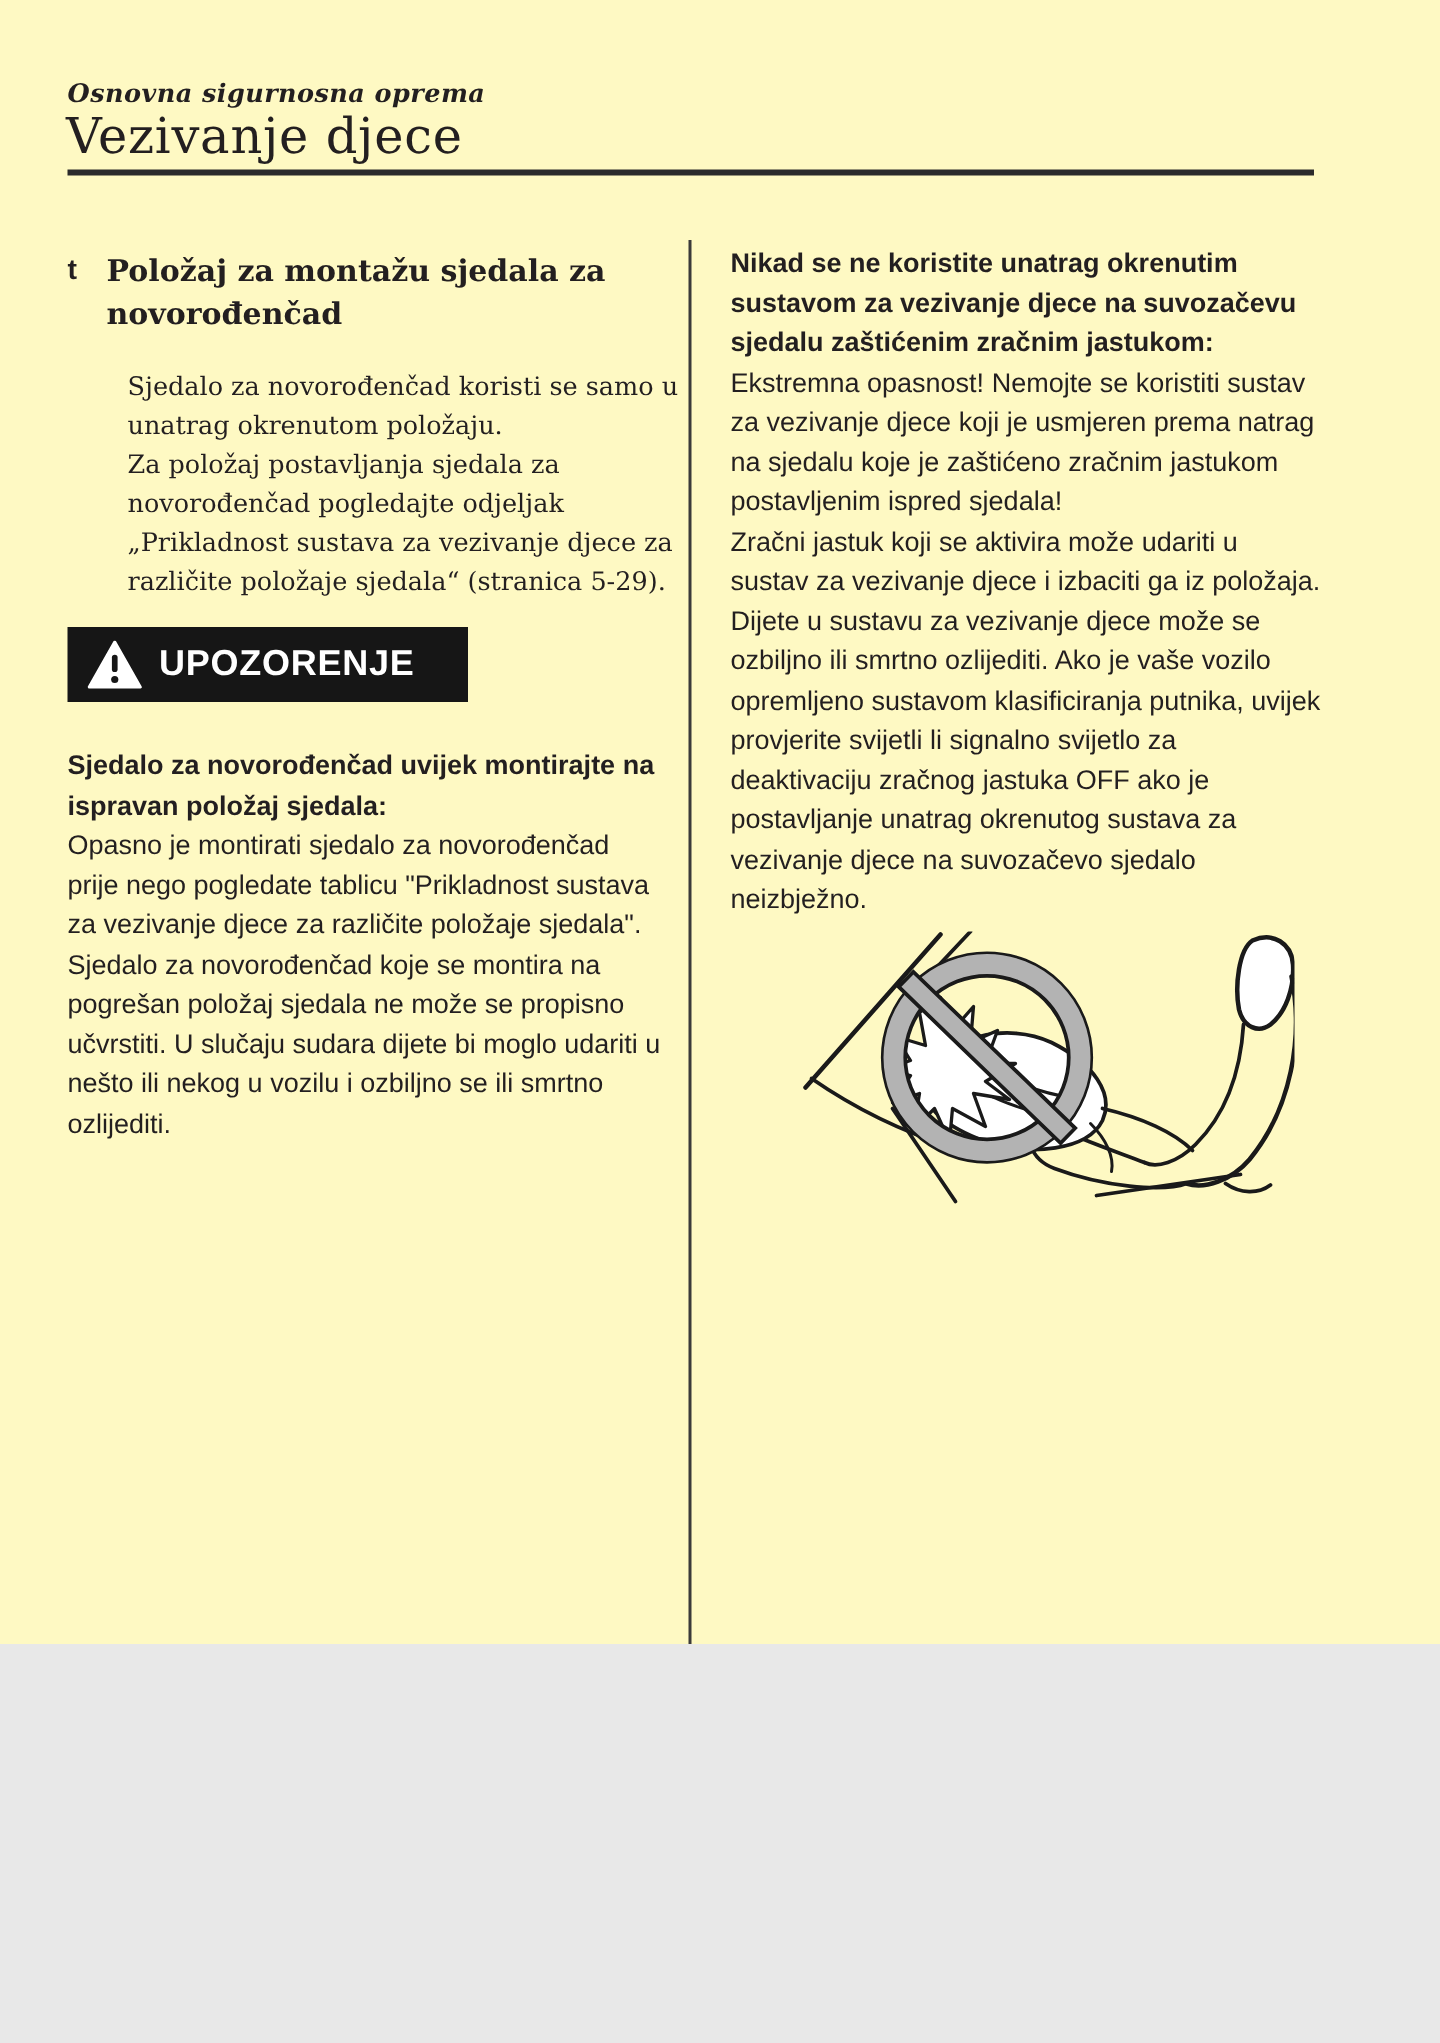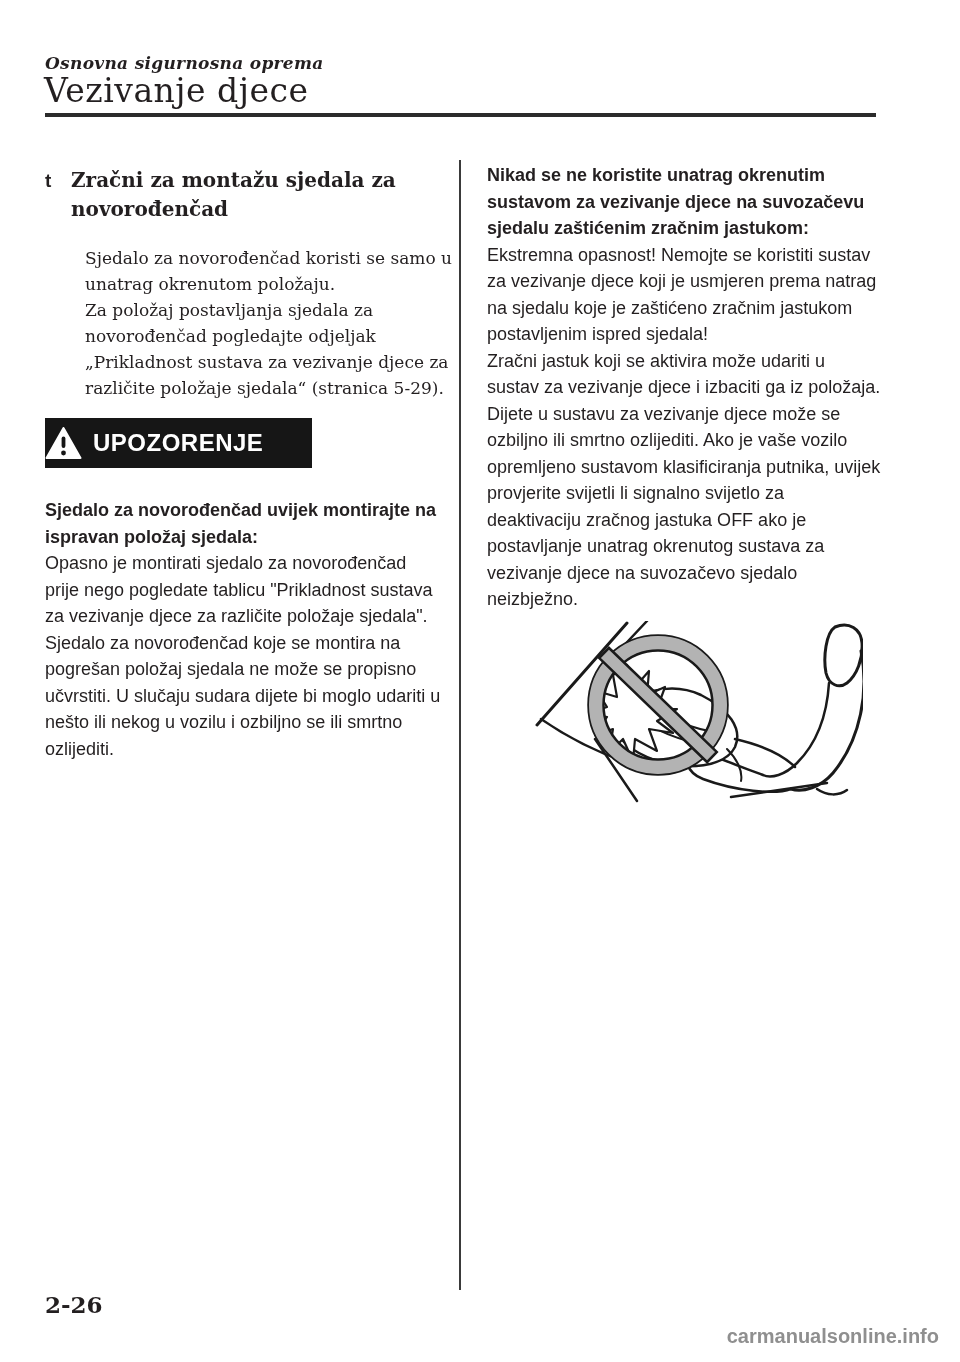--- a/index.html
+++ b/index.html
@@ -1,19 +1,19 @@
 <!DOCTYPE html>
 <html><head>
 <meta charset="utf-8">
 <style>
   html,body{margin:0;padding:0;background:#e8e8e8;}
   .page{
     position:relative;
-    width:960px;height:1362px;
-    background:#ffffff;
+    width:960px;height:1096px;
+    background:#fef9c3;
     color:#231f20;
     font-family:"DejaVu Serif",serif;
     overflow:hidden;
     margin:0 auto;
   }
   .section-label{
     position:absolute;left:45px;top:53px;
     font-size:17px;font-weight:bold;font-style:italic;
     letter-spacing:0.3px;
   }
@@ -39,21 +39,21 @@
   }
   .heading-text{width:348px;}
 
   .body-serif{margin-top:21px;font-size:17px;line-height:26px;width:400px;margin-left:40px;}
   .body-serif div{margin:0;}
 
   .warning-box{
     margin-top:17px;width:267px;height:50px;
     background:#161616;
     display:flex;align-items:center;
-    box-sizing:border-box;
+    padding-left:13px;box-sizing:border-box;
   }
   .warning-label{
     color:#ffffff;
     font-family:"Liberation Sans",sans-serif;
     font-weight:bold;font-size:24px;letter-spacing:0.5px;
     margin-left:11px;
   }
   .italic-sans{
     font-family:"Liberation Sans",sans-serif;
     font-size:18px;line-height:26.5px;
@@ -80,21 +80,21 @@
 <div class="page">
 
   <div class="section-label">Osnovna sigurnosna oprema</div>
   <h1 class="page-title">Vezivanje djece</h1>
   <div class="title-rule"></div>
   <div class="col-divider"></div>
 
   <div class="left-col">
     <div class="left-heading">
       <span class="heading-marker">t</span>
-      <span class="heading-text">Zračni za montažu sjedala za novorođenčad</span>
+      <span class="heading-text">Položaj za montažu sjedala za novorođenčad</span>
     </div>
 
     <div class="body-serif">
       <div>Sjedalo za novorođenčad koristi se samo u unatrag okrenutom položaju.</div>
       <div>Za položaj postavljanja sjedala za novorođenčad pogledajte odjeljak „Prikladnost sustava za vezivanje djece za različite položaje sjedala“ (stranica 5-29).</div>
     </div>
 
     <div class="warning-box">
       <span style="display:inline-flex;">
         <svg width="37" height="33" viewBox="0 0 37 33" aria-hidden="true">

